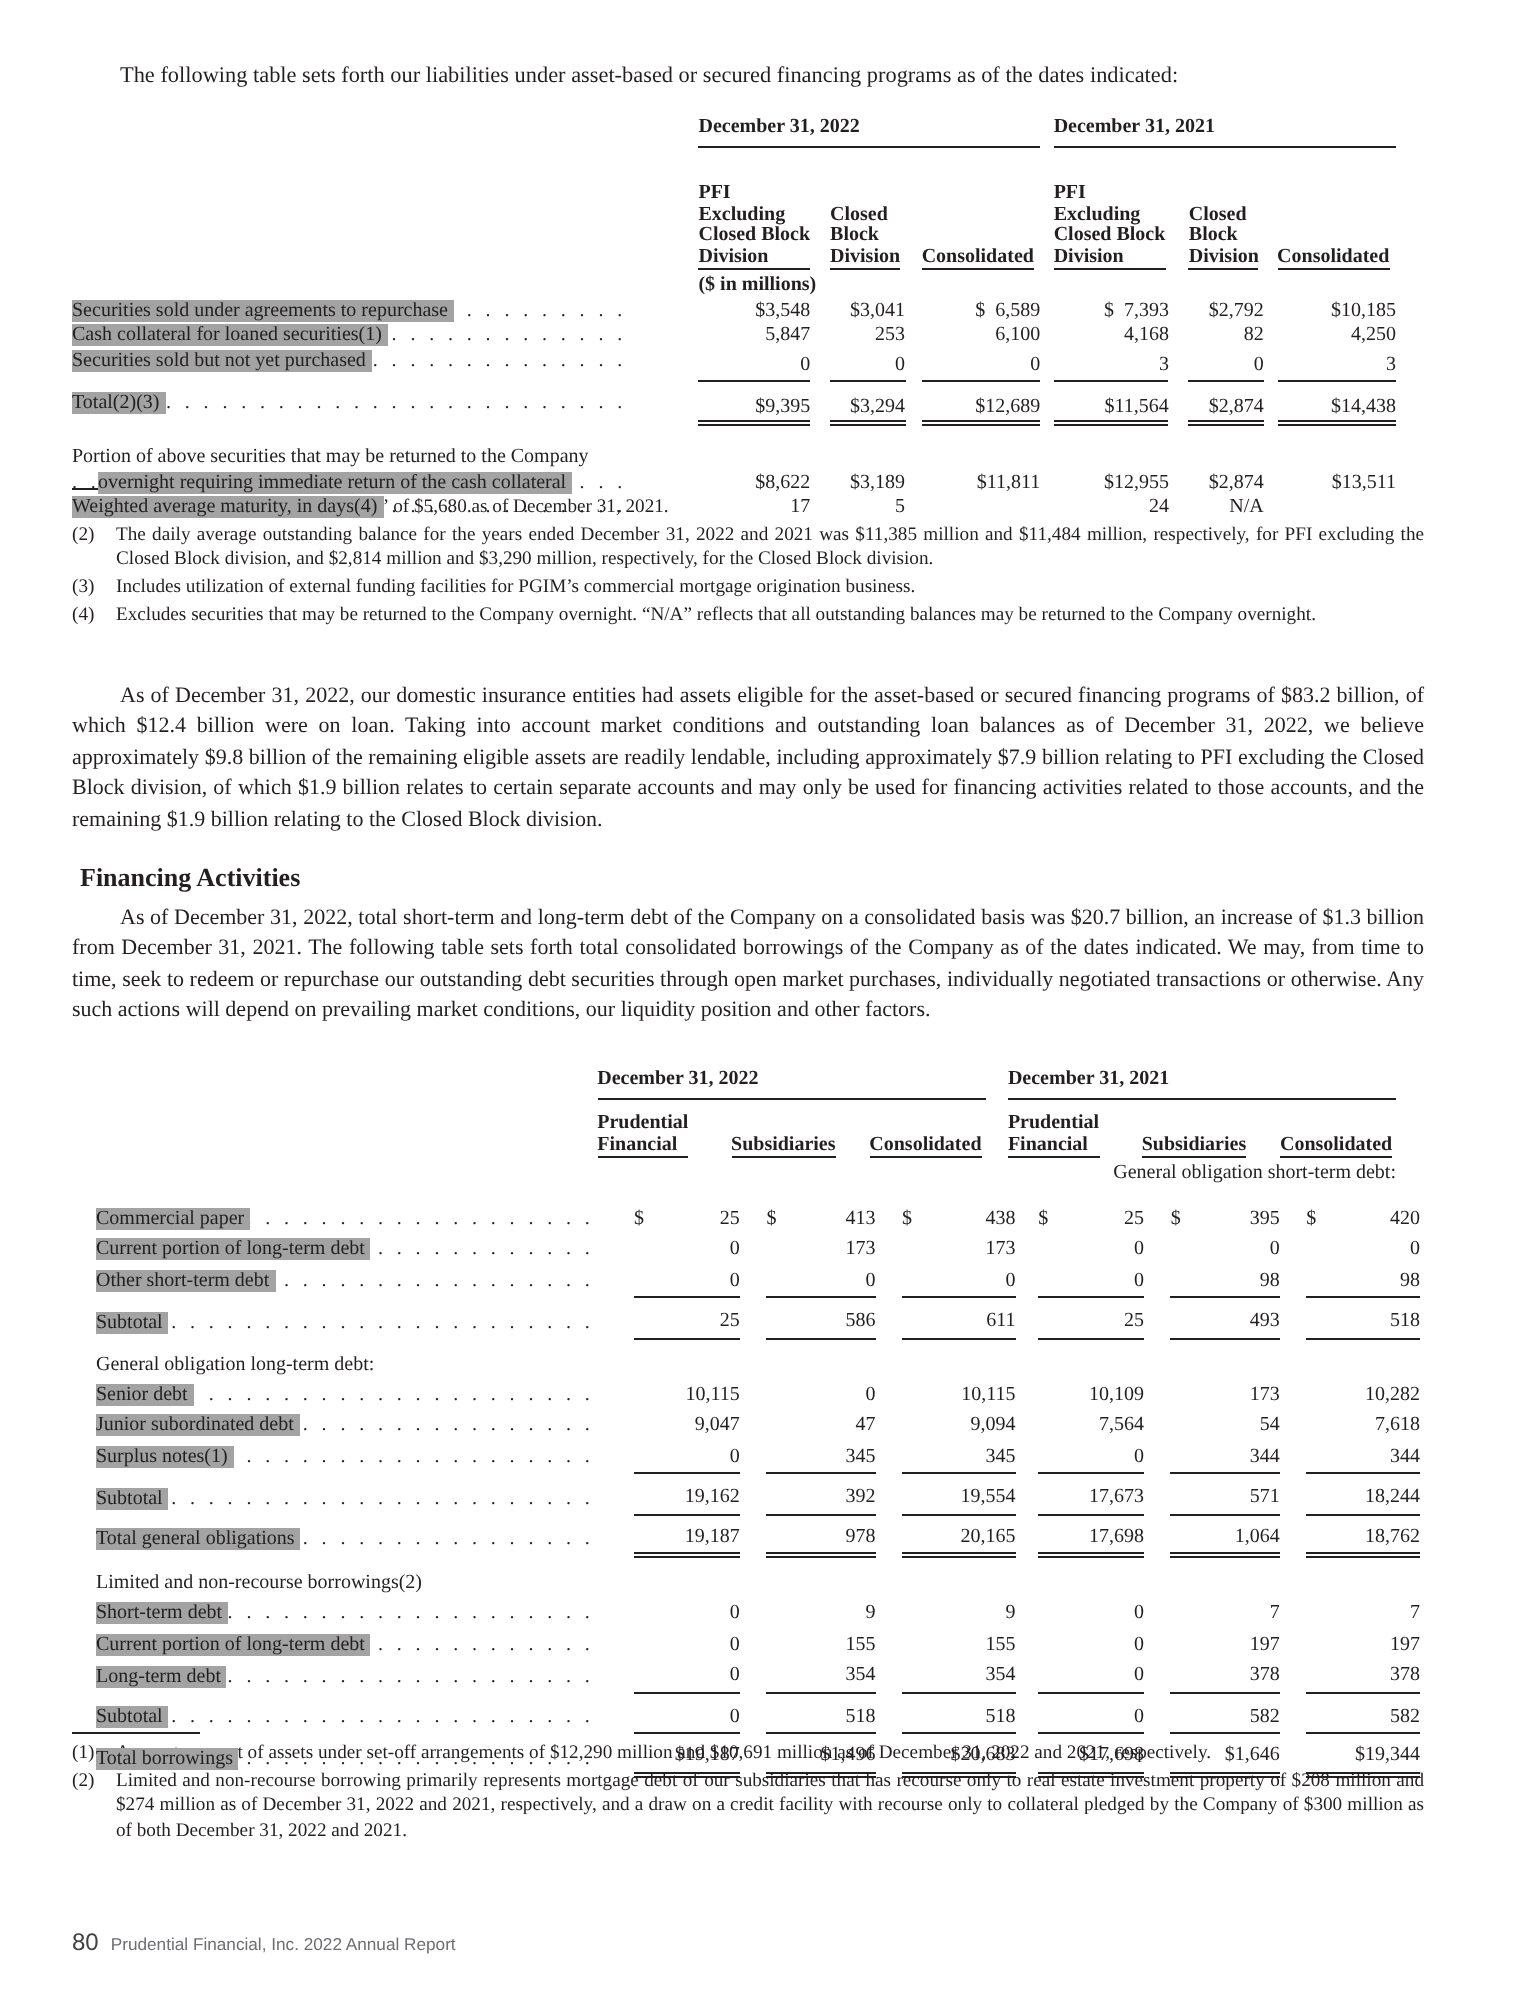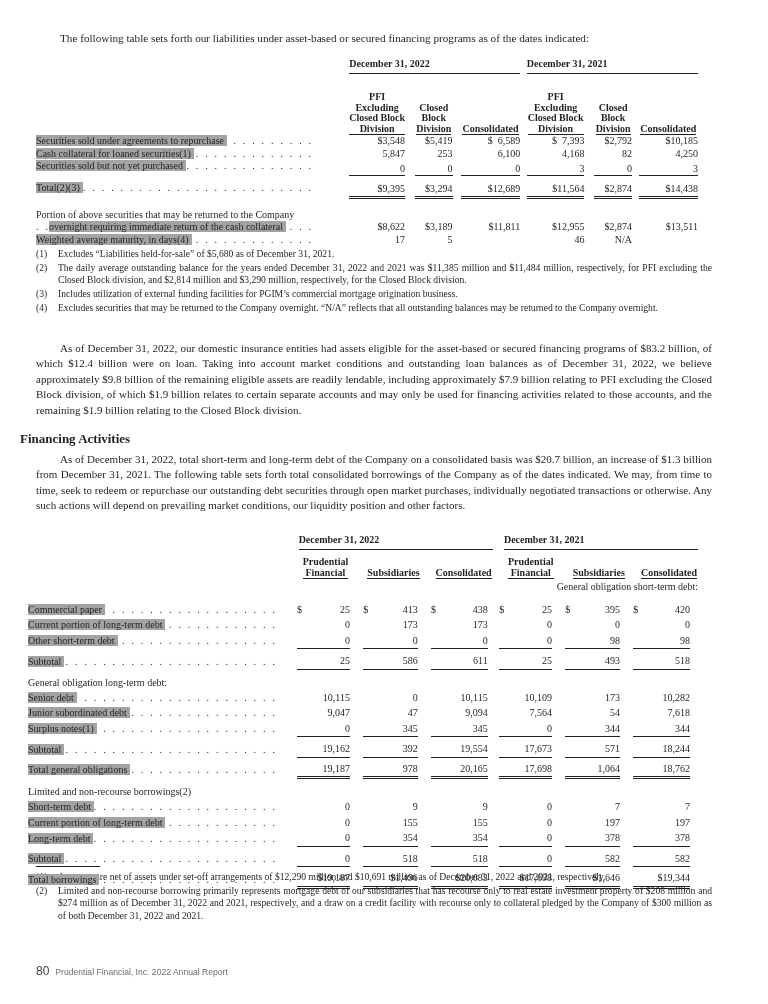--- a/index.html
+++ b/index.html
@@ -14,33 +14,33 @@
     .intro {
       position: absolute; left: 60px; top: 31px; font-size: 11.2px; white-space: nowrap;
     }
     
     table.fin { position: absolute; border-collapse: collapse; font-size: 10px; }
     table.fin td { padding: 0; vertical-align: bottom; white-space: nowrap; }
     .lbl { position: relative; overflow: hidden; }
     .lbl .txt { background: #a3a3a3; padding-right: 3px; position: relative; z-index: 1; }
     .lbl .dots-wrap { position: absolute; left: 0; right: 2px; bottom: 0; text-align: right; overflow: hidden; white-space: nowrap; letter-spacing: 2.2px; }
     .num { text-align: right; }
-    .hdr { font-weight: bold; text-align: center; line-height: 1.05; margin-top: 24px; }
+    .hdr { font-weight: bold; text-align: left; line-height: 1.05; margin-top: 24px; }
     .grp { font-weight: bold; text-align: left; }
     .uline { border-bottom: 1.4px solid #231f20; }
     .dline { border-bottom: 3px double #231f20; }
     .ind1 { padding-left: 42px; }
     .ind2 { padding-left: 25px; }
     .rule-short { position: absolute; width: 64px; border-top: 1px solid #231f20; }
     .fn { position: absolute; left: 36px; width: 676px; font-size: 9.6px; line-height: 1.32; }
     .fn .item { display: flex; margin-bottom: 1px; }
     .fn .mk { width: 22px; flex: 0 0 22px; }
     .fn .tx { flex: 1; text-align: justify; }
     .para { position: absolute; left: 36px; width: 676px; font-size: 11px; line-height: 1.4; text-align: justify; text-indent: 24px; }
-    .heading { position: absolute; left: 20px; top: 431px; font-weight: bold; font-size: 13px; }
+    .heading { position: absolute; left: 40px; top: 431px; font-weight: bold; font-size: 13px; }
     .footer { position: absolute; left: 36px; top: 964px; font-family: "Liberation Sans", "DejaVu Sans", sans-serif; color: #6d6e71; white-space: nowrap; }
     .footer .pg { font-size: 12px; color: #414042; margin-right: 6px; }
     .footer .rep { font-size: 8.6px; }
     .dollar { float: left; }
   </style>
 </head>
 <body>
 
 <div class="intro">The following table sets forth our liabilities under asset-based or secured financing programs as of the dates indicated:</div>
 
@@ -76,27 +76,32 @@
     <td class="hdr"><div class="uline" style="display:inline-block"><div>Closed</div><div>Block</div><div>Division</div></div></td>
     <td></td>
     <td class="hdr"><div class="uline" style="display:inline-block">Consolidated</div></td>
     <td></td>
     <td class="hdr"><div class="uline" style="display:inline-block"><div>PFI</div><div>Excluding</div><div>Closed Block</div><div>Division</div></div></td>
     <td></td>
     <td class="hdr"><div class="uline" style="display:inline-block"><div>Closed</div><div>Block</div><div>Division</div></div></td>
     <td></td>
     <td class="hdr"><div class="uline" style="display:inline-block">Consolidated</div></td>
   </tr>
+  <tr>
+    <td></td>
+        <td></td>
+    <td colspan="11" class="grp" style="padding:2px 0 0 0;">($ in millions)</td>
+  </tr>
 
   <tr>
     <td class="lbl"><span class="txt">Securities sold under agreements to repurchase</span><span class="dots-wrap">. . . . . . . . . . . . . . . . . . . . . . . . . . . . . . . . . . . . . . . . . . . . . . . . . . . . . . . . . . . . .</span></td>
         <td></td>
     <td class="num">$3,548</td>
         <td></td>
-    <td class="num">$5,419</td>
+    <td class="num">$3,041</td>
         <td></td>
     <td class="num" style="white-space:pre">$  6,589</td>
         <td></td>
     <td class="num" style="white-space:pre">$  7,393</td>
         <td></td>
     <td class="num">$2,792</td>
         <td></td>
     <td class="num">$10,185</td>
   </tr>
   <tr>
@@ -164,21 +169,21 @@
   </tr>
   <tr>
     <td class="lbl"><span class="txt">Weighted average maturity, in days(4)</span><span class="dots-wrap">. . . . . . . . . . . . . . . . . . . . . . . . . . . . . . . . . . . . . . . . . . . . . . . . . . . . . . . . . . . . .</span></td>
         <td></td>
     <td class="num">17</td>
         <td></td>
     <td class="num">5</td>
         <td></td>
     <td class="num"></td>
         <td></td>
-    <td class="num">46</td>
+    <td class="num">24</td>
         <td></td>
     <td class="num">N/A</td>
         <td></td>
     <td class="num"></td>
   </tr>
 </tbody>
   </table>
 
 <div class="rule-short" style="left:36px; top:244px;"></div>
 <div class="fn" style="top:248px;">
@@ -244,21 +249,21 @@
     <td class="hdr"><div class="uline" style="display:inline-block">Subsidiaries</div></td>
     <td></td>
     <td class="hdr"><div class="uline" style="display:inline-block">Consolidated</div></td>
   </tr>
   <tr>
     <td colspan="13" style="padding-top:2px;text-align:right;">General obligation short-term debt:</td>
   </tr>
 </tbody>
   </table>
 
-<table class="fin" style="left:28px; top:602px; width:662px; line-height:15.4px;">
+<table class="fin" style="left:48px; top:602px; width:662px; line-height:15.4px;">
   <colgroup>
     <col style="width:262px">
       <col style="width:14px">
     <col style="width:54px">
       <col style="width:14px">
     <col style="width:56px">
       <col style="width:14px">
     <col style="width:58px">
       <col style="width:12px">
     <col style="width:54px">

